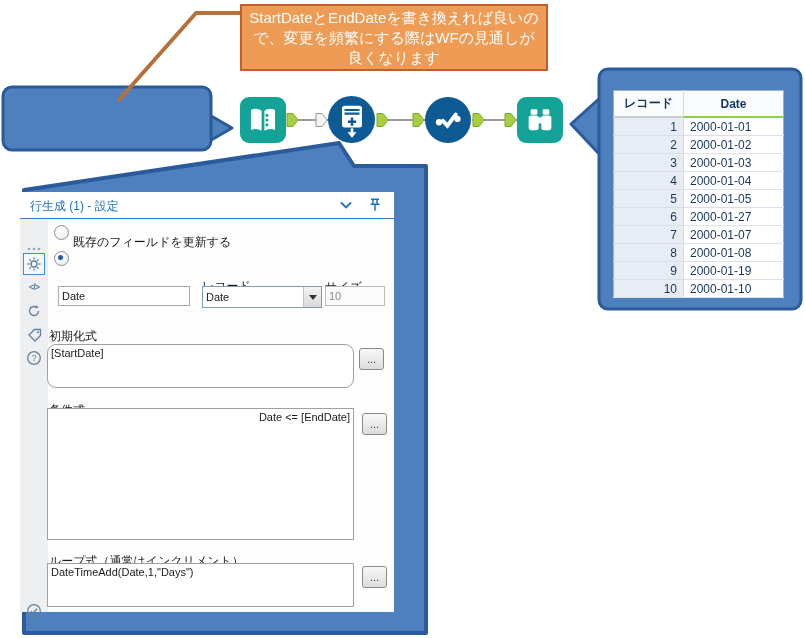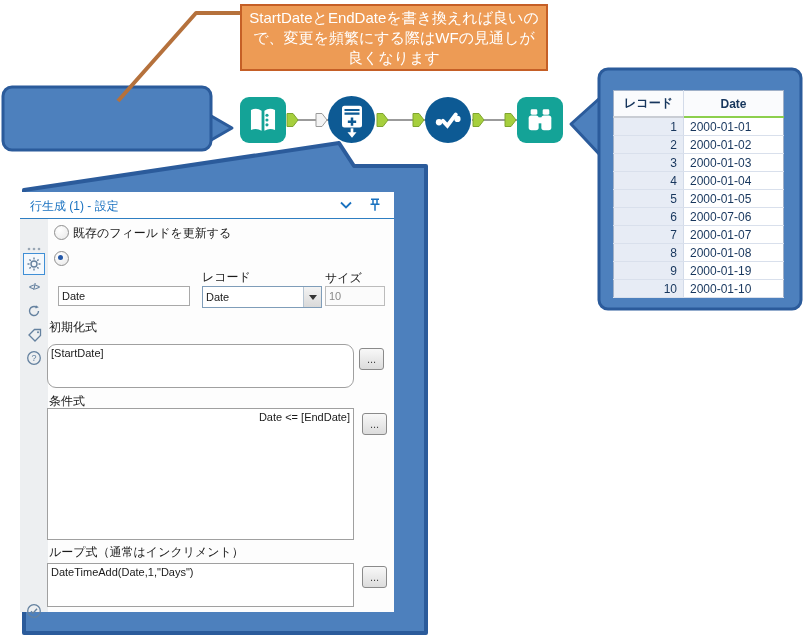--- a/index.html
+++ b/index.html
@@ -37,21 +37,21 @@
   
   #config-panel{left:20px;top:192px;width:374px;height:420px;background:#fdfdfd;z-index:3;font-size:12px;color:#1a1a1a;}
   #config-header{position:absolute;left:0;top:0;right:0;height:26px;background:#fff;border-bottom:1px solid #2e7ec2;}
   #config-title{position:absolute;left:10px;top:6px;color:#1a72c0;}
   #chevron-btn{position:absolute;right:42px;top:9px;cursor:pointer;}
   #pin-btn{position:absolute;right:12px;top:5px;cursor:pointer;}
   #sidebar{position:absolute;left:0;top:27px;bottom:0;width:28px;background:#edeff1;}
   .side-ic{position:absolute;left:6px;width:16px;height:16px;display:flex;align-items:center;justify-content:center;}
   .gear-box{left:3px;width:20px;height:20px;border:1px solid #3f8fd6;background:#f4f8fc;}
   .code-txt{font-size:9px;font-weight:bold;color:#64819f;letter-spacing:-1px;}
-  .lbl{position:absolute;white-space:nowrap;}
+  .lbl{position:absolute;white-space:nowrap;margin-top:9px;}
   .radio{position:absolute;width:13px;height:13px;border:1px solid #8f8f8f;border-radius:50%;
     background:radial-gradient(circle at 35% 30%,#fff,#e8e8e8);}
   .radio .dot{position:absolute;left:3px;top:3px;width:5px;height:5px;border-radius:50%;background:#2458a8;}
   .tin{position:absolute;border:1px solid #a9a9a9;background:#fff;font-size:11px;padding:0 3px;
     font-family:"Liberation Sans",sans-serif;color:#1a1a1a;}
   .tin:disabled,.tin.dis{color:#8a8a8a;border-color:#bcbcbc;background:#fbfbfb;}
   .ta{position:absolute;border:1px solid #a0a0a0;background:#fff;font-size:11px;
     font-family:"Liberation Sans",sans-serif;color:#1a1a1a;padding:2px 3px;resize:none;overflow:hidden;}
   .dd{position:absolute;border:1px solid #7f9db9;background:#fff;display:flex;align-items:center;}
   .dd .val{flex:1;font-size:11px;padding-left:3px;}
@@ -160,21 +160,21 @@
     <tr>
           <td class="rec">4</td>
           <td class="date">2000-01-04</td>
         </tr>
     <tr>
           <td class="rec">5</td>
           <td class="date">2000-01-05</td>
         </tr>
     <tr>
           <td class="rec">6</td>
-          <td class="date">2000-07-06</td>
+          <td class="date">2000-01-27</td>
         </tr>
     <tr>
           <td class="rec">7</td>
           <td class="date">2000-01-07</td>
         </tr>
     <tr>
           <td class="rec">8</td>
           <td class="date">2000-01-08</td>
         </tr>
     <tr>

